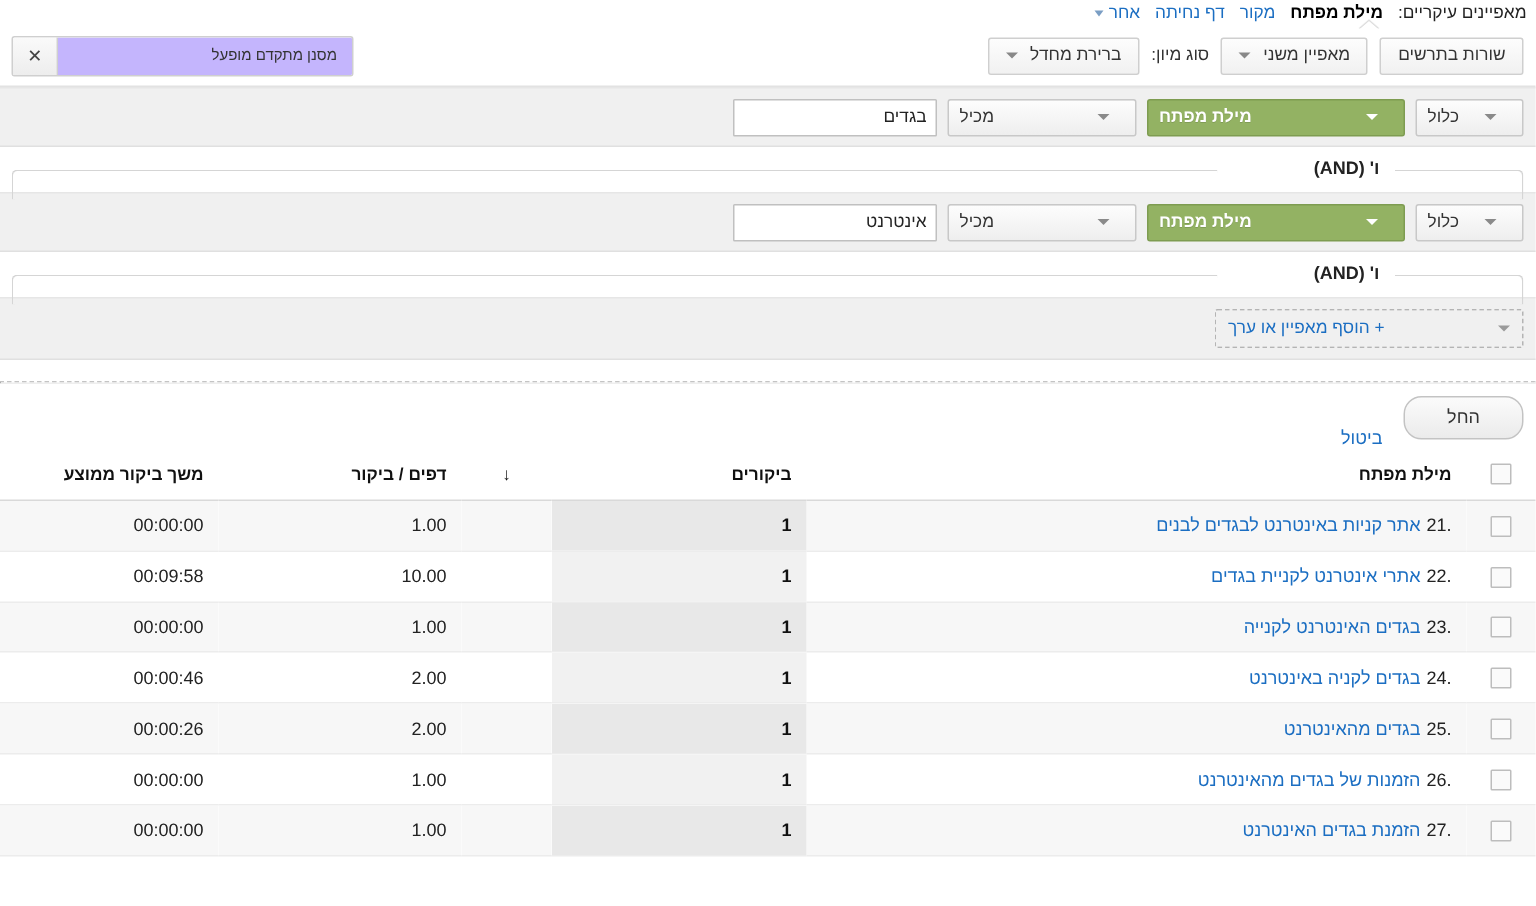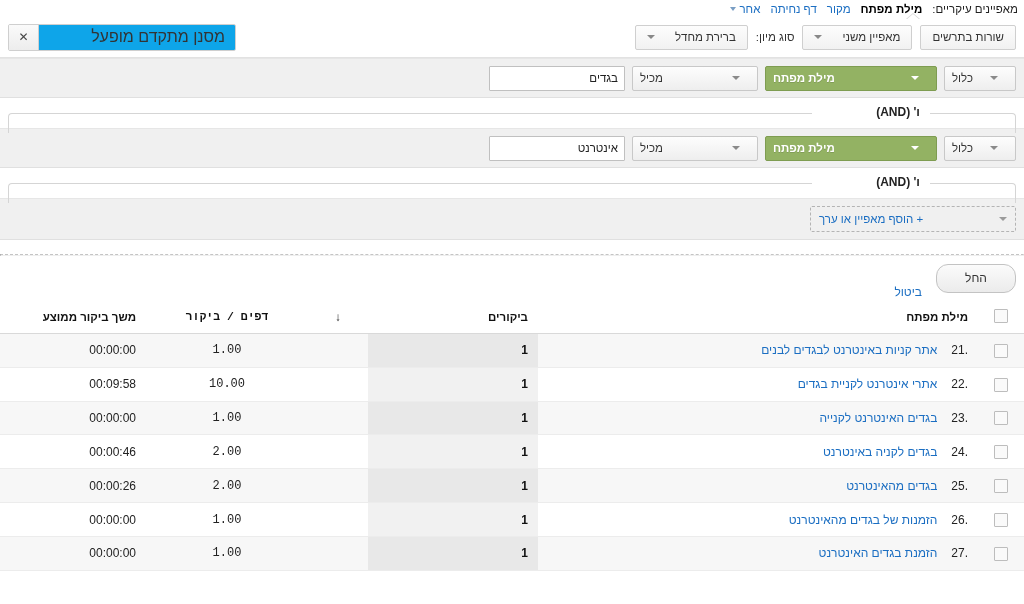--- a/index.html
+++ b/index.html
@@ -91,21 +91,21 @@
   .btn {
     background: linear-gradient(to bottom, #fdfdfd, #f1f1f1);
     border: 1px solid #cfcfcf;
     border-radius: 2px;
     height: 25px;
     padding: 0 11px;
     font-size: 11.5px;
     color: #333;
     display: inline-flex;
     align-items: center;
-    gap: 20px;
+    gap: 8px;
     cursor: pointer;
     white-space: nowrap;
     box-sizing: border-box;
   }
   .btn .caret {
     width: 0; height: 0;
     border-left: 4px solid transparent;
     border-right: 4px solid transparent;
     border-top: 4px solid #888;
   }
@@ -119,27 +119,27 @@
   .filter-chip {
     display: flex;
     align-items: stretch;
     height: 25px;
     border: 1px solid #cfcfcf;
     border-radius: 2px;
     background: #fff;
     overflow: hidden;
   }
   .filter-chip-text {
-    background: #0ea5e9;
+    background: #c4b5fd;
     min-width: 196px;
     display: flex;
     align-items: center;
     justify-content: flex-start;
     padding: 0 10px;
-    font-size: 16px;
+    font-size: 10px;
     color: #333;
     box-sizing: border-box;
   }
   .filter-chip-x {
     width: 29px;
     border-right: 1px solid #cfcfcf;
     background: linear-gradient(to bottom, #fafafa, #ededed);
     display: flex;
     align-items: center;
     justify-content: center;
@@ -343,37 +343,37 @@
     text-overflow: ellipsis;
   }
   tbody tr:nth-child(odd) td { background: #f7f7f7; }
   tbody tr:nth-child(even) td { background: #ffffff; }
 
   
   .c-chk   { width: 26px;  text-align: center; }
   .c-kw    { width: 420px; text-align: right; }
   .c-vis   { width: 150px; text-align: right; }
   .c-arrow { width: 40px;  text-align: center; }
-  .c-ppv   { width: 142px; text-align: center; font-family: Liberation Mono, monospace; }
+  .c-ppv   { width: 142px; text-align: right; }
   .c-dur   { width: 160px; text-align: right; }
   .c-pct   { width: auto;  text-align: right; }
 
   
   tbody tr:nth-child(odd)  td.c-vis { background: #e8e8e8; }
   tbody tr:nth-child(even) td.c-vis { background: #f1f1f1; }
   th.c-vis, th.c-arrow { background: #ffffff; }
 
   .kw-link {
     color: #1b6ec2;
     text-decoration: none;
     cursor: pointer;
   }
   .row-index {
     color: #222;
-    margin-left: 14px;
+    margin-left: 4px;
     unicode-bidi: plaintext;
   }
   .visits-val { font-weight: bold; color: #111; }
 
   .chk {
     display: inline-block;
     width: 12px; height: 12px;
     border: 1px solid #bdbdbd;
     background: #fafafa;
     border-radius: 1px;

